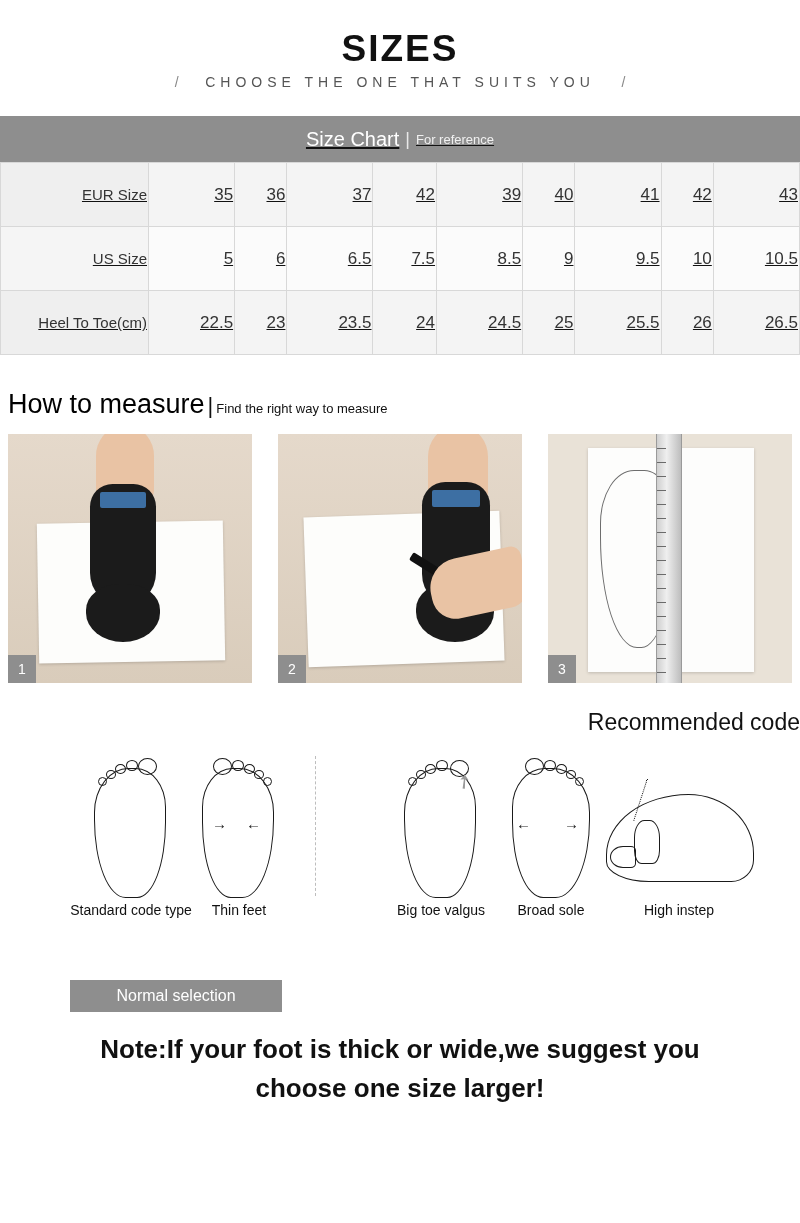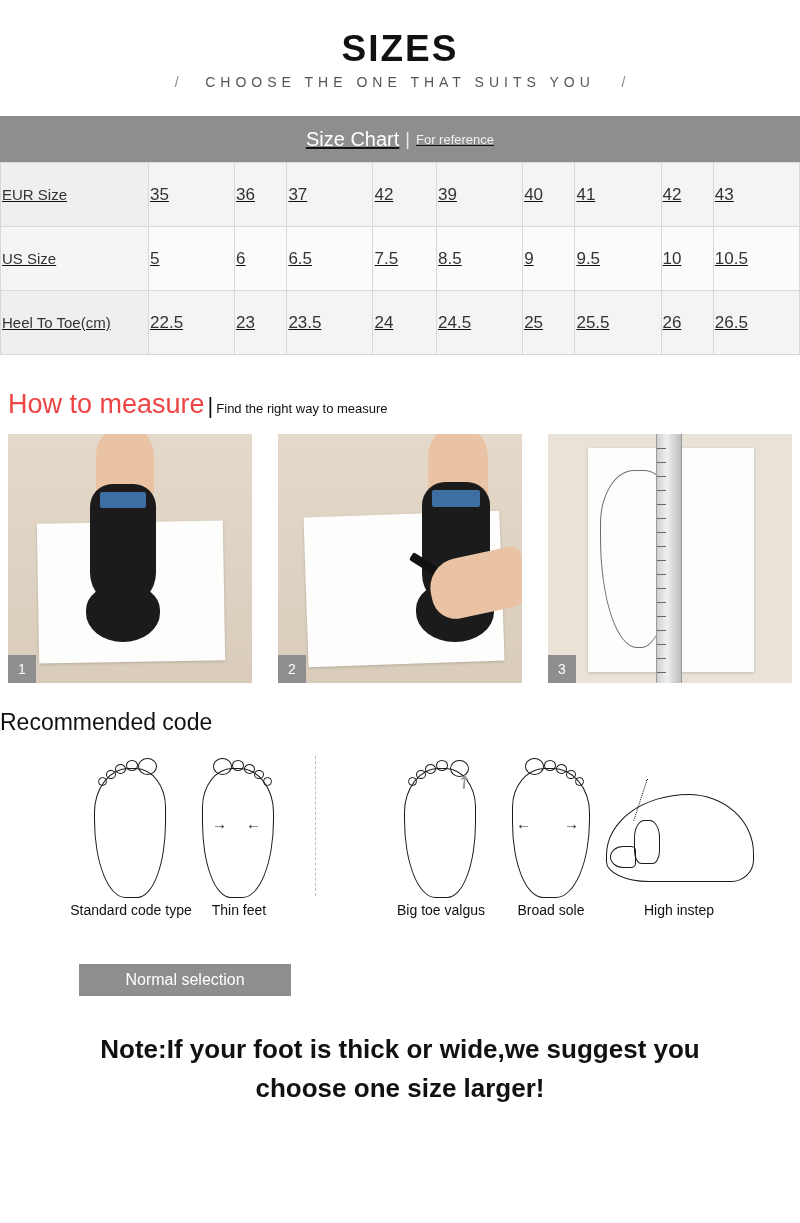--- a/index.html
+++ b/index.html
@@ -40,21 +40,21 @@
     justify-content: center;
     gap: 4px;
   }
   .chart-title .main { font-size: 20px; }
   .chart-title .bar { font-size: 18px; color: #e8e8e8; margin: 0 2px; }
   .chart-title .sub { font-size: 13px; color: #f0f0f0; }
 
   table.size-table { width: 800px; border-collapse: collapse; }
   table.size-table td {
     border: 1px solid #d8d8d8;
-    text-align: left;
+    text-align: right;
     height: 64px;
     font-size: 17px;
     color: #333;
     background: #f4f4f4;
   }
   table.size-table td.rowhead {
     width: 148px;
     background: #efefef;
     font-size: 15px;
     color: #333;
@@ -62,21 +62,21 @@
   table.size-table tr.alt td { background: #fbfbfb; }
   table.size-table tr.alt td.rowhead { background: #f5f5f5; }
 
   
   .howto {
     margin-top: 34px;
     padding-left: 8px;
     display: flex;
     align-items: baseline;
   }
-  .howto .h-main { font-size: 27px; color: #ef4444; }
+  .howto .h-main { font-size: 27px; color: #000000; }
   .howto .h-bar { font-size: 22px; color: #111; margin: 0 3px; }
   .howto .h-sub { font-size: 13px; color: #111; }
 
   
   .photos {
     margin-top: 14px;
     display: flex;
     justify-content: space-between;
     padding: 0 8px;
   }
@@ -165,21 +165,21 @@
   .p3 .outline {
     position: absolute; left: 52px; top: 36px;
     width: 74px; height: 178px;
     border: 1.4px solid #6d6d6d;
     border-radius: 46% 40% 44% 50% / 30% 28% 60% 62%;
   }
 
   
   .rec-title {
     margin-top: 26px;
-    text-align: left;
+    text-align: right;
     font-size: 23px;
     color: #111;
   }
   .feet-row {
     margin-top: 14px;
     position: relative;
     height: 210px;
     padding: 0 10px;
   }
   .divider-v {
@@ -219,21 +219,21 @@
   }
   .btn-row { position: relative; height: 40px; margin-top: 4px; }
   .sel-btn {
     position: absolute;
     background: #8e8e8e;
     color: #fff;
     font-size: 16px;
     height: 32px;
     display: flex; align-items: center; justify-content: center;
   }
-  .btn-left { left: 79px; width: 212px; }
+  .btn-left { left: 70px; width: 212px; margin-top: 16px; }
   .btn-right { left: 443px; width: 268px; }
 
   
   .note {
     margin-top: 26px;
     text-align: center;
     font-size: 26px;
     font-weight: bold;
     color: #111;
     line-height: 1.5;

